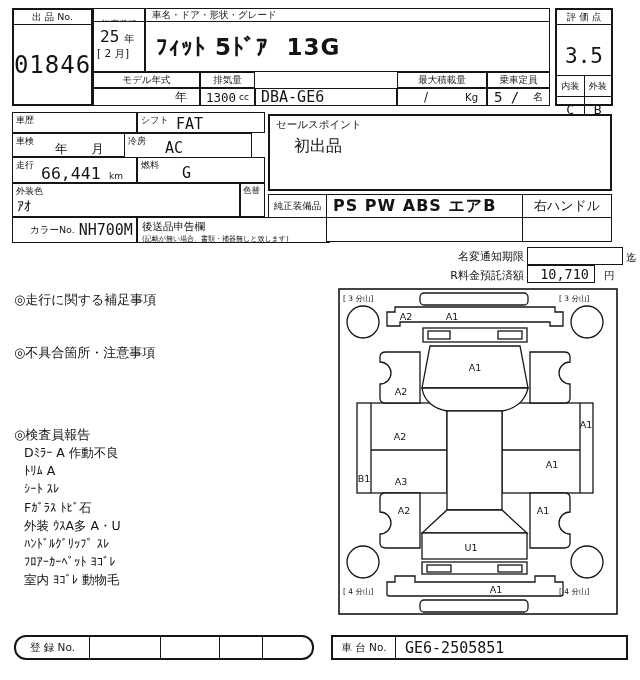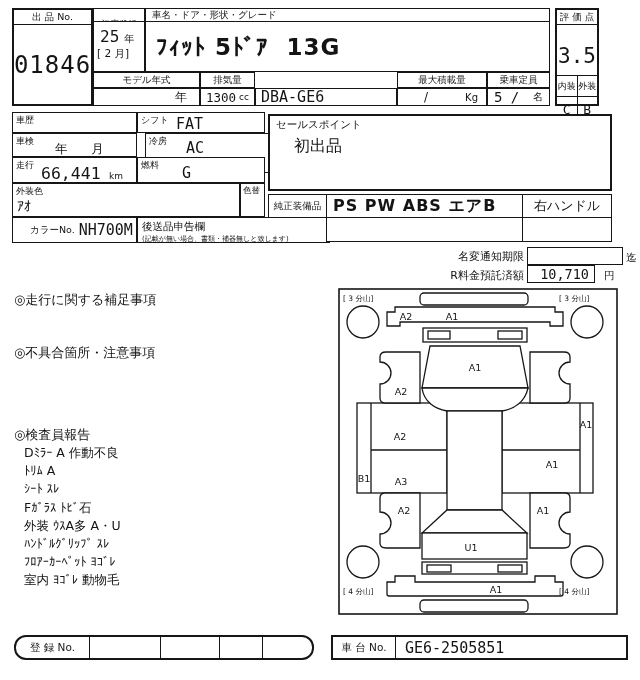--- a/index.html
+++ b/index.html
@@ -52,21 +52,21 @@
   <div class="c f mono" style="left:255px;top:88px;width:142px;height:18px;font-size:15px;padding-left:5px;">DBA-GE6</div>
   <div class="c f" style="left:397px;top:88px;width:90px;height:18px;justify-content:space-between;padding:0 8px;">
     <span style="font-size:12px;margin-left:18px;">/</span>
     <span style="font-size:10px;">Kg</span>
   </div>
   <div class="c f" style="left:487px;top:88px;width:63px;height:18px;justify-content:space-between;padding:0 6px;">
     <span class="mono" style="font-size:14px;">5 /</span>
     <span style="font-size:10px;">名</span>
   </div>
 
-  <div class="c t" style="left:555px;top:8px;width:44px;height:98px;">
+  <div class="c t" style="left:555px;top:8px;width:58px;height:98px;">
     <div class="hd" style="height:14px;font-size:9.5px;">評 価 点</div>
     <div class="hd mono" style="height:38px;font-size:21px;margin-top:12px;">3.5</div>
     <div style="display:flex;height:20px;border-bottom:1px solid #161616;">
       <div class="f ctr" style="width:50%;border-right:1px solid #161616;font-size:9px;">内装</div>
       <div class="f ctr" style="width:50%;font-size:9px;">外装</div>
     </div>
     <div style="display:flex;height:24px;">
       <div class="f ctr mono" style="width:50%;border-right:1px solid #161616;font-size:13px;">C</div>
       <div class="f ctr mono" style="width:50%;font-size:13px;">B</div>
     </div>
@@ -76,21 +76,21 @@
     <span class="tl">車歴</span>
   </div>
   <div class="c" style="left:137px;top:112px;width:128px;height:21px;">
     <span class="tl">シフト</span>
     <span class="mono" style="position:absolute;left:38px;top:2px;font-size:15px;">FAT</span>
   </div>
   <div class="c" style="left:12px;top:133px;width:125px;height:24px;">
     <span class="tl">車検</span>
     <span class="pre" style="position:absolute;left:42px;top:7px;font-size:12.5px;">年      月</span>
   </div>
-  <div class="c" style="left:145px;top:133px;width:128px;height:40px;">
+  <div class="c" style="left:124px;top:133px;width:128px;height:40px;">
     <span class="tl">冷房</span>
     <span class="mono" style="position:absolute;left:40px;top:5px;font-size:15px;">AC</span>
   </div>
   <div class="c" style="left:12px;top:157px;width:125px;height:26px;">
     <span class="tl">走行</span>
     <span class="mono" style="position:absolute;left:28px;top:6px;font-size:16.5px;">66,441</span>
     <span style="position:absolute;left:96px;top:13px;font-size:9px;">km</span>
   </div>
   <div class="c" style="left:137px;top:157px;width:128px;height:26px;">
     <span class="tl">燃料</span>

